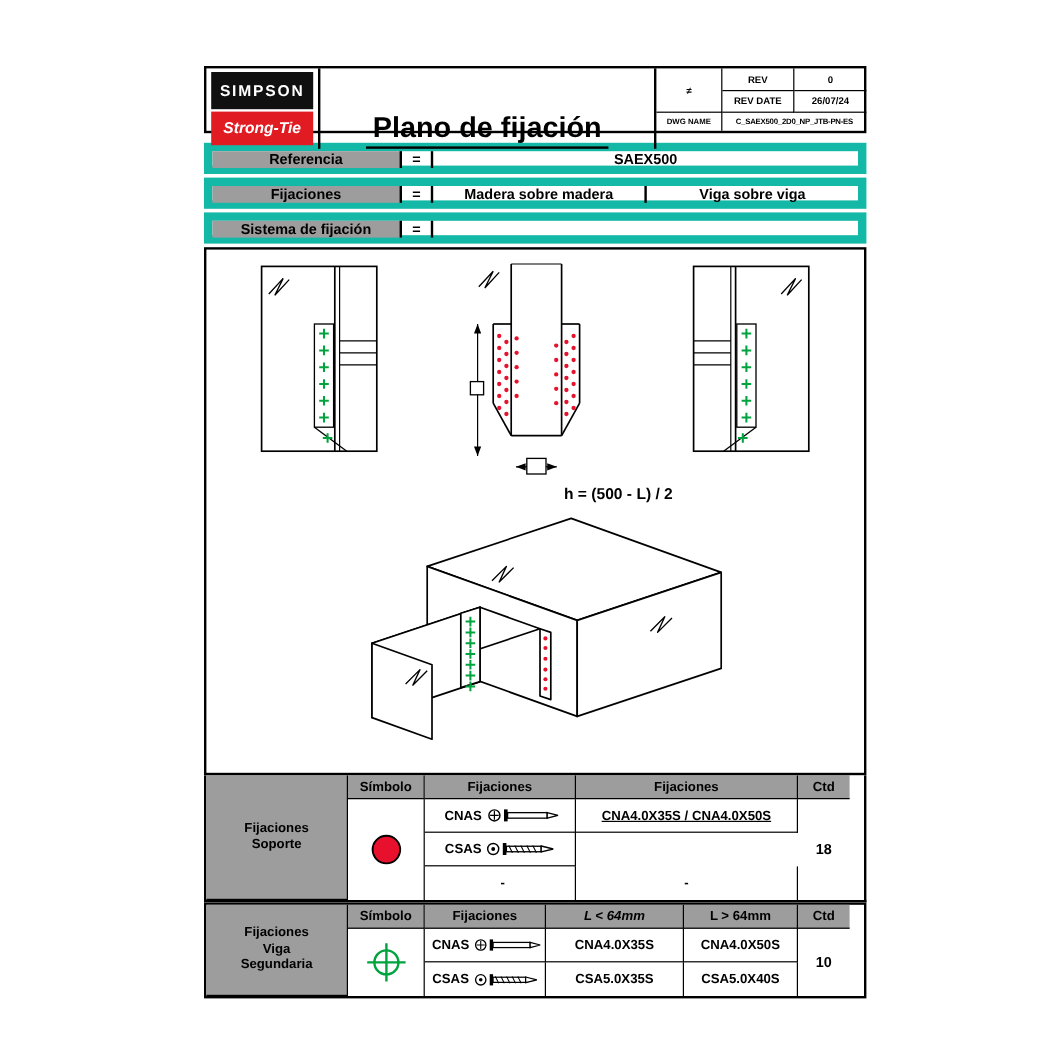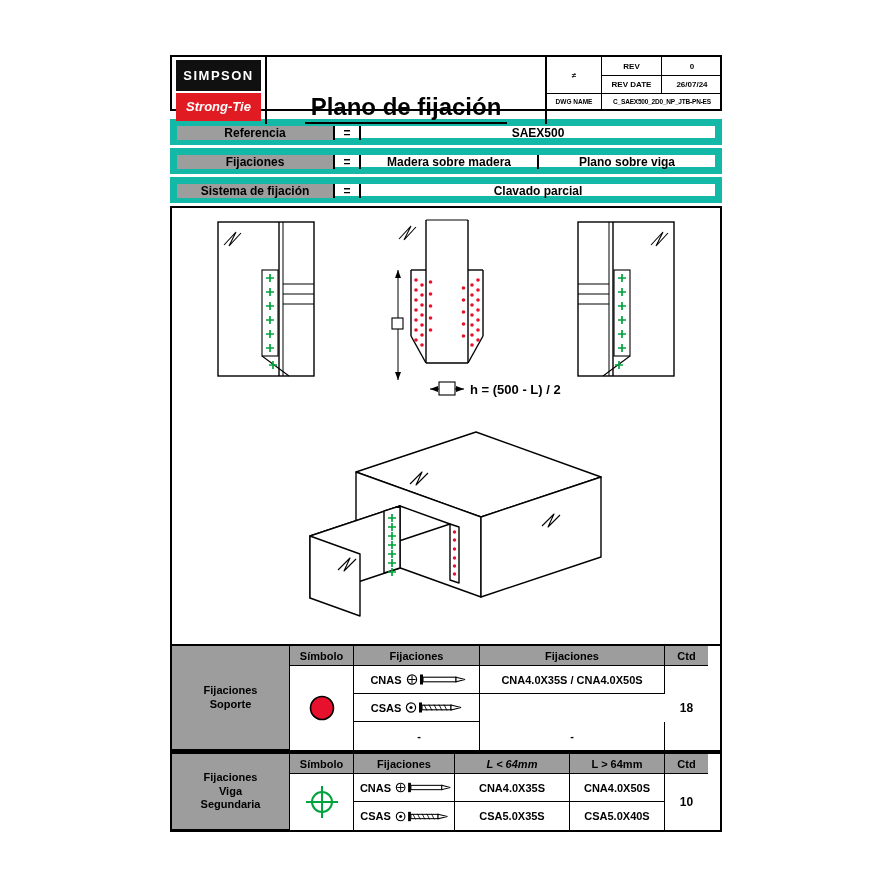--- a/index.html
+++ b/index.html
@@ -28,21 +28,21 @@
   .info-row { display:grid; grid-template-columns:158px 26px 1fr; height:26px; border:7px solid #14b8a6; margin-bottom:3px; font-weight:bold; font-size:12px; background:#fff; }
   .info-label { background:#9d9d9d; border-right:2px solid #000; display:flex; align-items:center; justify-content:center; }
   .info-eq { display:flex; align-items:center; justify-content:center; border-right:2px solid #000; }
   .info-values { display:flex; }
   .info-value { flex:1; display:flex; align-items:center; justify-content:center; }
   .info-value + .info-value { border-left:2px solid #000; }
 
   
   .drawing-panel { border:2px solid #000; height:440px; position:relative; background:#fff; }
   .dwg-svg { position:absolute; inset:0; width:100%; height:100%; }
-  .formula { position:absolute; left:298px; top:174px; font-size:13px; font-weight:bold; white-space:nowrap; }
+  .formula { position:absolute; left:298px; top:196px; font-size:13px; font-weight:bold; white-space:nowrap; }
 
   
   .fix-table { display:grid; border:2px solid #000; border-top:0; font-weight:bold; font-size:11px; background:#fff; }
   .table-support { grid-template-columns:118px 64px 126px 185px 43px; grid-template-rows:20px 28px 28px 28px; }
   .table-secondary { grid-template-columns:118px 64px 101px 115px 95px 43px; grid-template-rows:20px 28px 28px; border-top:2px solid #000; }
   .fix-table > div { display:flex; align-items:center; justify-content:center; border-right:1px solid #000; border-bottom:1px solid #000; }
   .fix-table > .no-bb { border-bottom:none; } .fix-table > .no-br { border-right:none; }
   .t-label { background:#9d9d9d; text-align:center; padding:0 24px; line-height:1.25; }
   .t-head { background:#9d9d9d; }
   .t-name { justify-content:center; padding-left:5px; gap:4px; }
@@ -79,29 +79,26 @@
       <div class="info-eq">=</div>
       <div class="info-values">
           <div class="info-value">SAEX500</div>
         </div>
     </div>
     <div class="info-row">
       <div class="info-label">Fijaciones</div>
       <div class="info-eq">=</div>
       <div class="info-values">
         <div class="info-value">Madera sobre madera</div>
-        <div class="info-value">Plano sobre viga</div>
+        <div class="info-value">Viga sobre viga</div>
       </div>
     </div>
     <div class="info-row">
       <div class="info-label">Sistema de fijación</div>
       <div class="info-eq">=</div>
-      <div class="info-values">
-          <div class="info-value">Clavado parcial</div>
-        </div>
     </div>
 
     <div class="drawing-panel">
       <svg class="dwg-svg" viewBox="0 0 536 436">
 
         <g stroke="#000" fill="none" stroke-width="1.4">
           <rect x="40" y="14" width="96" height="154" fill="#fff"></rect>
           <line x1="101" y1="14" x2="101" y2="168"></line>
           <line x1="105" y1="14" x2="105" y2="168" stroke-width="1"></line>
           <line x1="105" y1="76" x2="136" y2="76" stroke-width="1"></line>
@@ -230,21 +227,21 @@
       <div class="t-name" style="grid-area:2/3/3/4;">
         <span>CNAS</span>
         <svg class="fastener" width="62" height="13" viewBox="0 0 62 13">
           <circle cx="6" cy="6.5" r="4.6" fill="#fff" stroke="#000" stroke-width="1.2"></circle>
           <path d="M6 2.9v7.2M2.4 6.5h7.2" stroke="#000" stroke-width="1"></path>
           <rect x="14" y="1.5" width="3" height="10" fill="#000"></rect>
           <rect x="17" y="4.2" width="33" height="4.6" fill="#fff" stroke="#000" stroke-width="1.1"></rect>
           <path d="M50 4.2 L59 6.5 L50 8.8 Z" fill="#fff" stroke="#000" stroke-width="1.1"></path>
         </svg>
       </div>
-      <div style="grid-area:2/4/3/5;">CNA4.0X35S / CNA4.0X50S</div>
+      <div style="grid-area:2/4/3/5;text-decoration:underline;">CNA4.0X35S / CNA4.0X50S</div>
       <div class="t-name" style="grid-area:3/3/4/4;">
         <span>CSAS</span>
         <svg class="fastener" width="62" height="13" viewBox="0 0 62 13">
           <circle cx="6" cy="6.5" r="4.6" fill="#fff" stroke="#000" stroke-width="1.2"></circle>
           <circle cx="6" cy="6.5" r="1.6" fill="#000"></circle>
           <rect x="14" y="1.5" width="3" height="10" fill="#000"></rect>
           <rect x="17" y="4.2" width="29" height="4.6" fill="#fff" stroke="#000" stroke-width="1.1"></rect>
           <path d="M19 3.6l3 6M24 3.6l3 6M29 3.6l3 6M34 3.6l3 6M39 3.6l3 6" stroke="#000" stroke-width="0.9"></path>
           <path d="M46 4 L56 6.5 L46 9 Z" fill="#fff" stroke="#000" stroke-width="1.1"></path>
         </svg>

